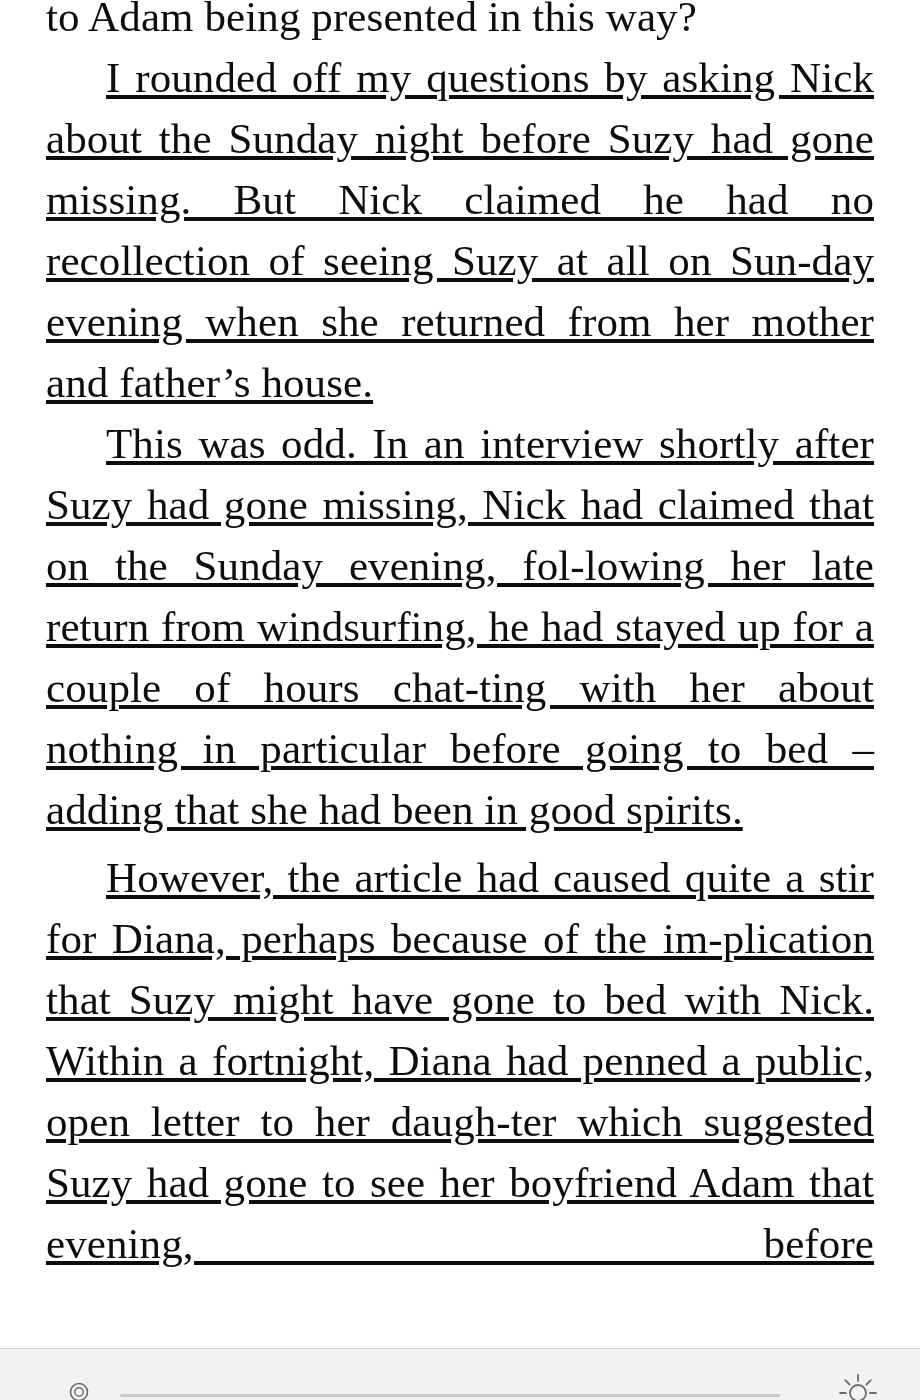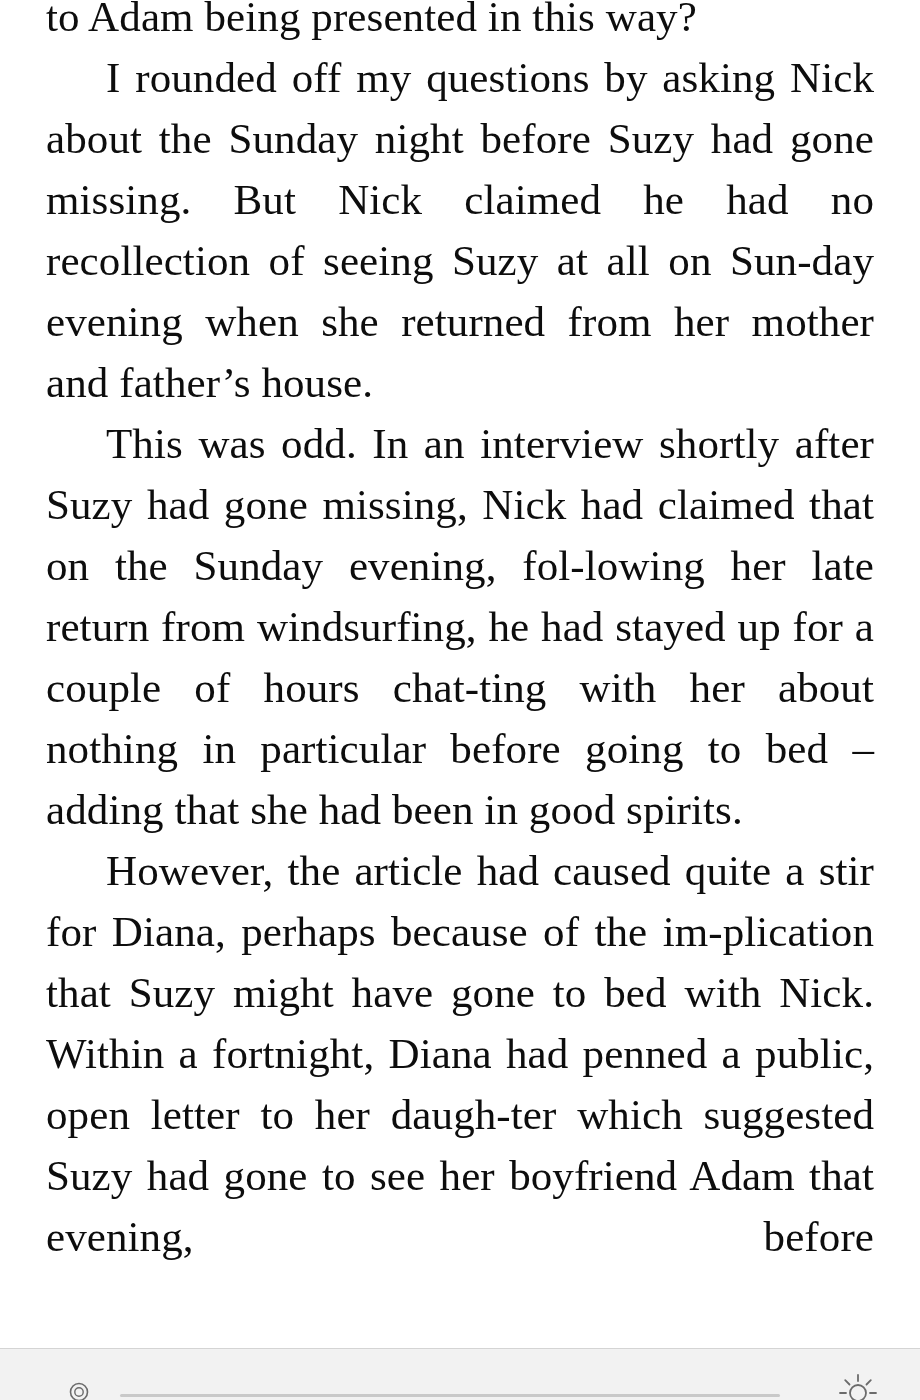--- a/index.html
+++ b/index.html
@@ -38,23 +38,25 @@
     text-align: justify;
   }
   .page-text p.cut-top {
     
     text-align: left;
     white-space: nowrap;
     overflow: hidden;
   }
   .page-text p.indent {
     text-indent: 60px;
+    text-decoration: underline;
   }
   .page-text p.last {
     text-align: justify;
+    margin-top: 7px;
   }
   .page-text p.last::after {
     content: "";
     display: inline-block;
     width: 100%;
   }
   .bottom-bar {
     position: absolute;
     left: 0;
     bottom: 0;

